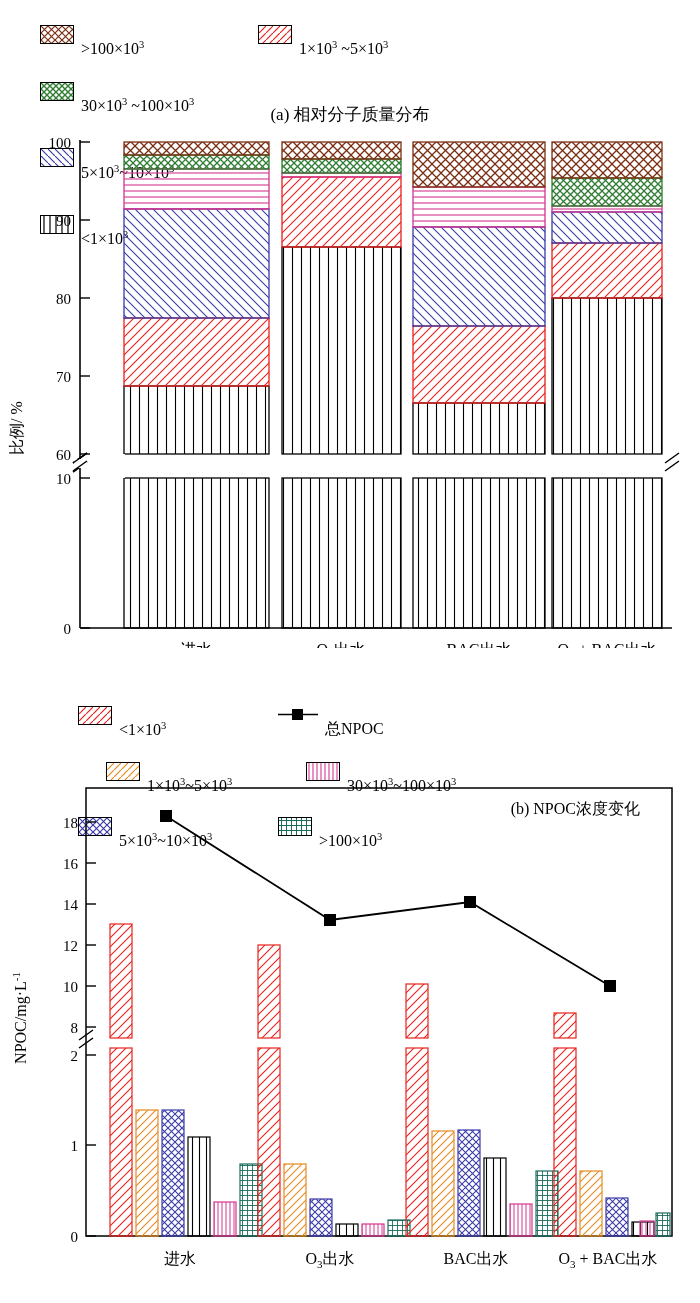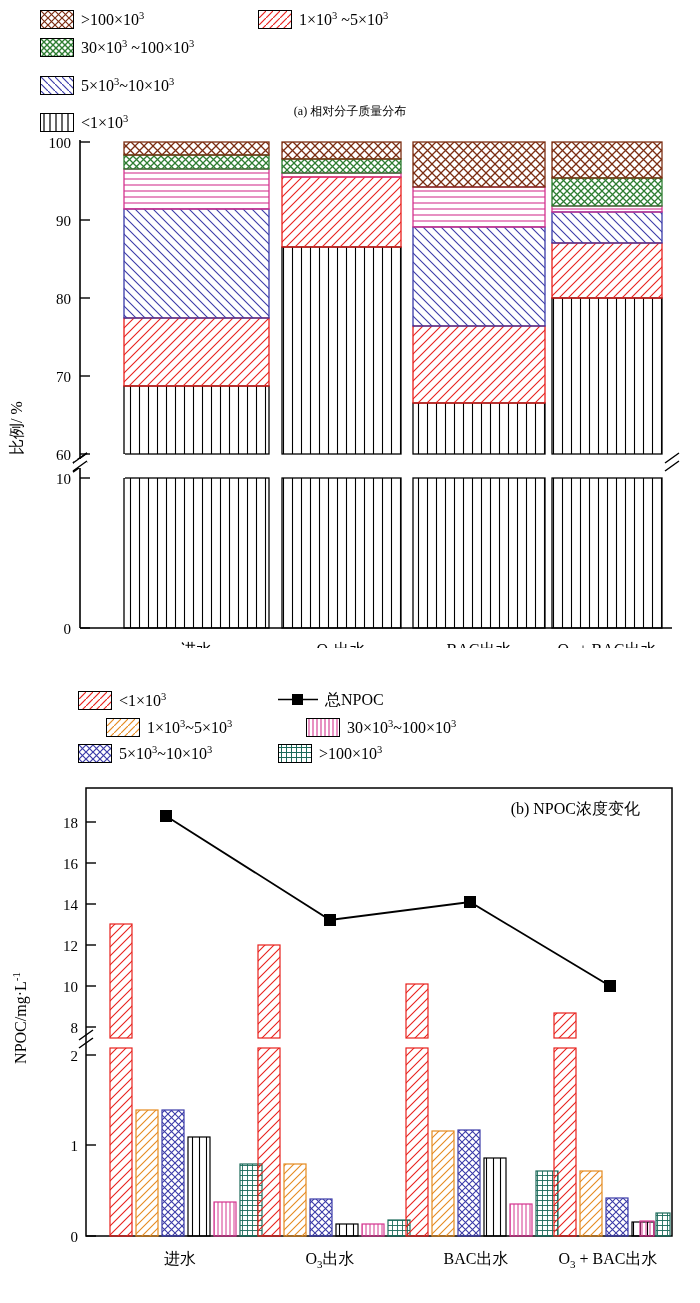--- a/index.html
+++ b/index.html
@@ -9,23 +9,23 @@
     color:#000;
     position:relative;
     overflow:hidden;
   }
   .panel{position:absolute;left:0;width:700px;}
   .legend-row{display:flex;align-items:center;}
   .swatch{
     width:34px;height:19px;border:1.3px solid #000;box-sizing:border-box;
     display:inline-block;margin-right:7px;flex:none;
   }
-  .lg-label{font-size:16px;white-space:nowrap;}
+  .lg-label{font-size:16px;white-space:nowrap;margin-top:29px;}
   sup{font-size:10.5px;vertical-align:super;}
-  .title{font-size:12px;text-align:center;}
+  .title{font-size:17px;text-align:center;}
   svg{display:block;}
   .axis-text{font-size:16px;font-family:"Liberation Serif", serif;}
   .tick-text{font-size:15px;font-family:"Liberation Serif", serif;}
 </style>
 </head>
 <body>
 
 <div class="panel" id="legend-a" style="top:10px;left:40px;width:640px;">
   <div style="display:flex;gap:18px;margin-bottom:9px;">
     <div class="legend-row" style="width:200px">

